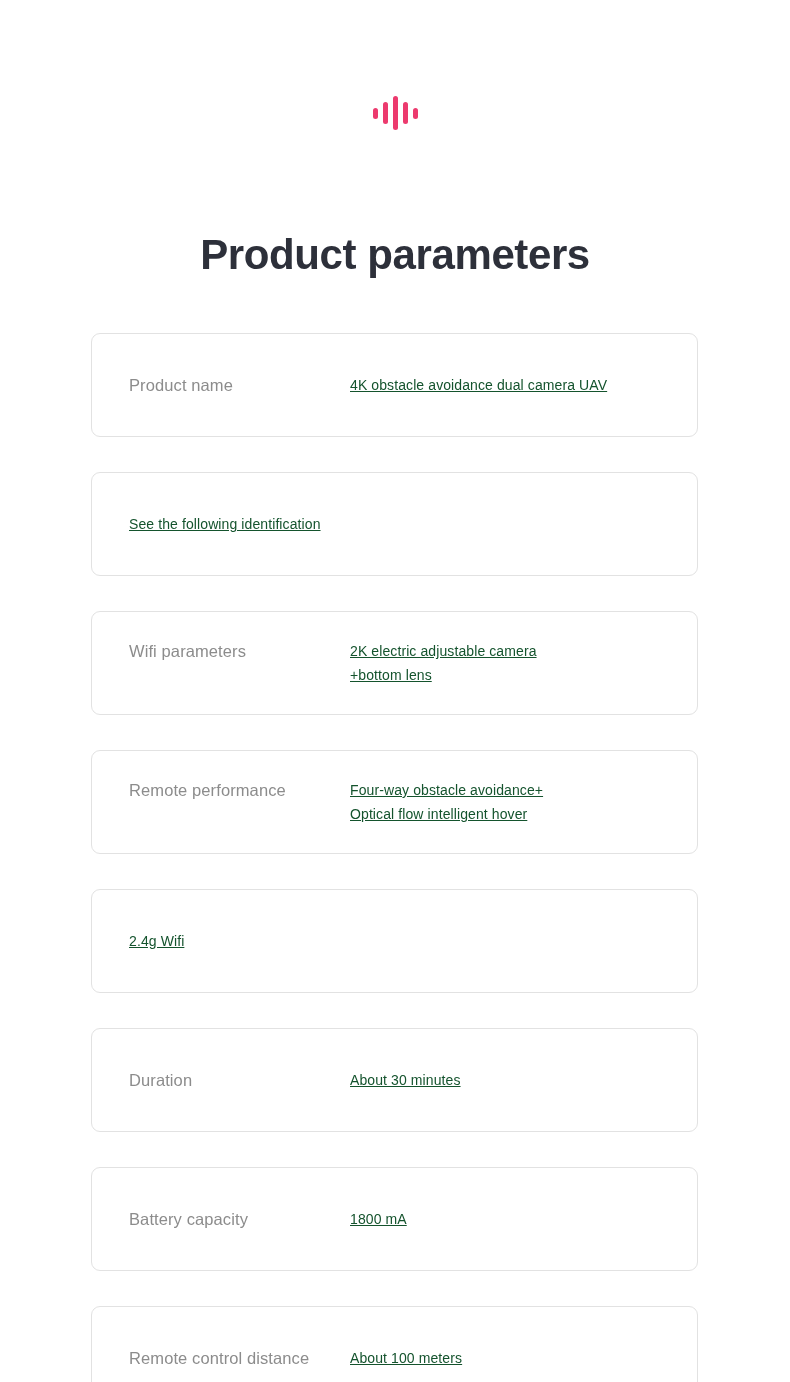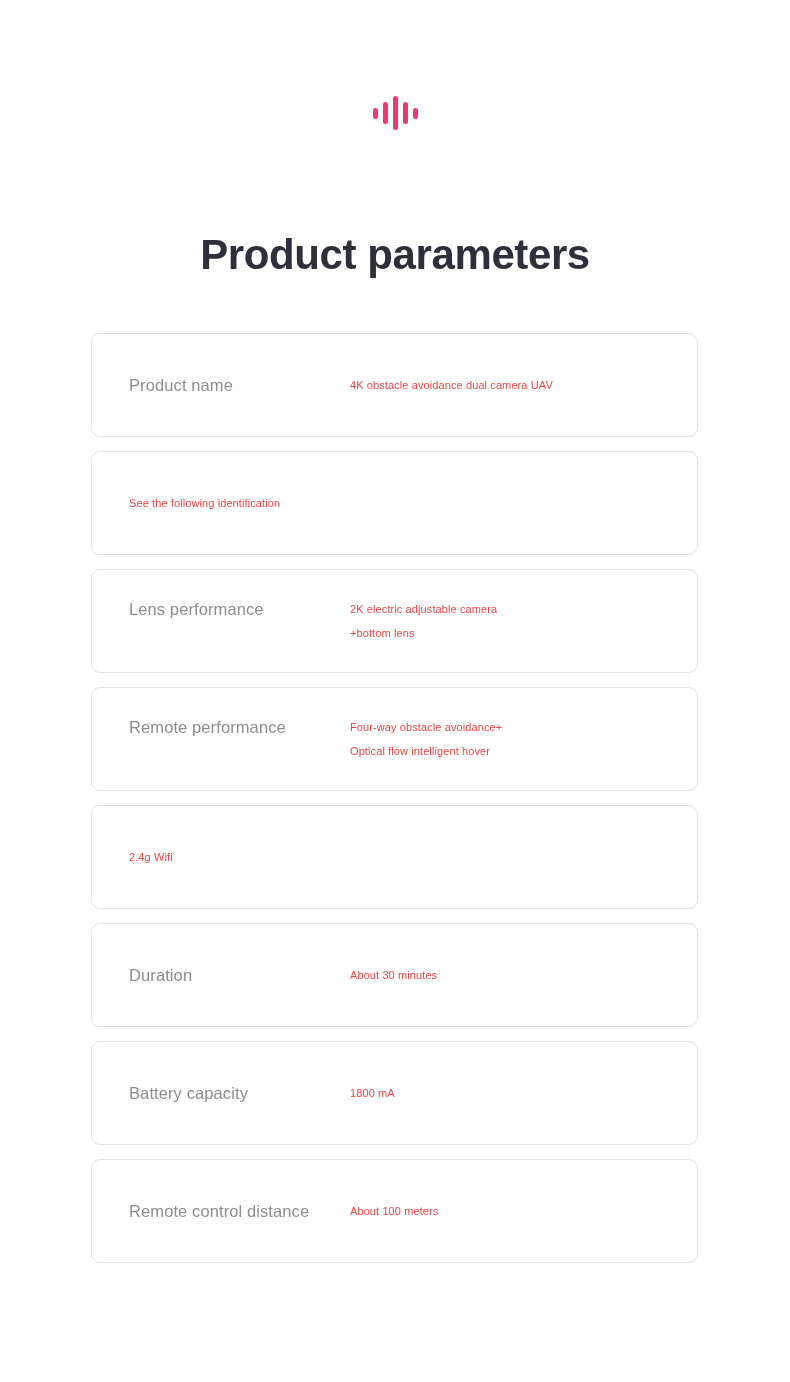--- a/index.html
+++ b/index.html
@@ -71,21 +71,21 @@
   .spec-list {
     position: absolute;
     top: 333px;
     left: 91px;
     width: 607px;
   }
   .spec-row {
     box-sizing: border-box;
     width: 607px;
     height: 104px;
-    margin-bottom: 14px;
+    margin-bottom: 35px;
     border: 1px solid #e2e2e2;
     border-radius: 9px;
     background: #ffffff;
     position: relative;
   }
   .spec-inner {
     position: absolute;
     left: 37px;
     right: 14px;
     top: 50%;
@@ -96,25 +96,26 @@
   .spec-label {
     width: 221px;
     flex: 0 0 221px;
     font-size: 16.5px;
     line-height: 24px;
     color: #8c8c8c;
     letter-spacing: 0.1px;
   }
   .spec-value {
     flex: 1 1 auto;
-    font-size: 11px;
+    font-size: 14px;
     line-height: 24px;
-    color: #ef4444;
+    color: #14532d;
     letter-spacing: 0.1px;
     white-space: pre-line;
+    text-decoration: underline;
   }
 </style>
 </head>
 <body>
 
 <div class="page">
 
   <div class="logo-wrap">
     <div class="logo">
       <span class="logo-bar b1" style="height: 11px; background: rgb(236, 58, 110);"></span>
@@ -137,21 +138,21 @@
     </div>
 
     <div class="spec-row">
       <div class="spec-inner">
         <div class="spec-value">See the following identification</div>
       </div>
     </div>
 
     <div class="spec-row">
       <div class="spec-inner">
-        <div class="spec-label">Lens performance</div>
+        <div class="spec-label">Wifi parameters</div>
         <div class="spec-value">2K electric adjustable camera
 +bottom lens</div>
       </div>
     </div>
 
     <div class="spec-row">
       <div class="spec-inner">
         <div class="spec-label">Remote performance</div>
         <div class="spec-value">Four-way obstacle avoidance+
 Optical flow intelligent hover</div>

